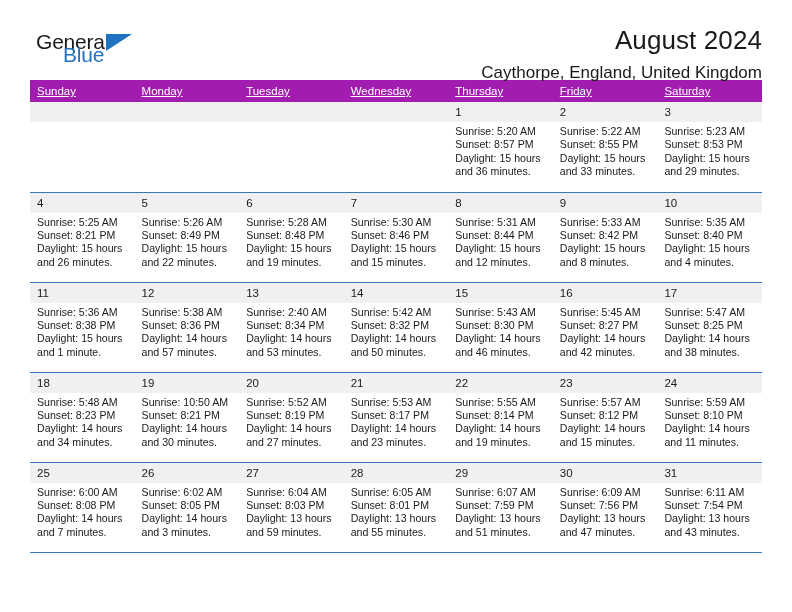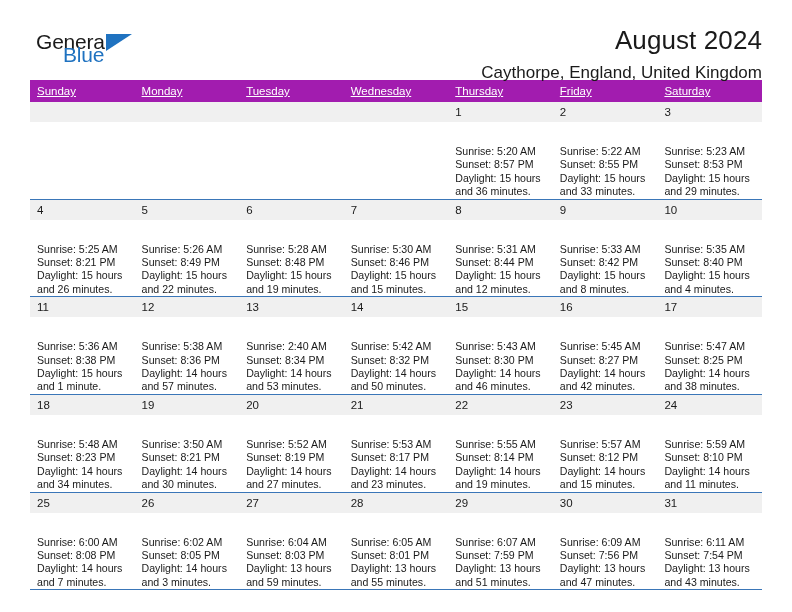--- a/index.html
+++ b/index.html
@@ -125,21 +125,20 @@
     padding: 4px 0 4px 7px;
     height: 20px;
     box-sizing: border-box;
     line-height: 12px;
   }
   .details {
     padding: 3px 6px 0 7px;
     font-size: 10.6px;
     line-height: 13.4px;
     color: #1a1a1a;
-    margin-top: 20px;
   }
   .details div {
     white-space: normal;
   }
   .details.blank {
     visibility: hidden;
   }
 </style>
 </head>
 <body>
@@ -379,21 +378,21 @@
           <div class="details">
             <div>Sunrise: 5:48 AM</div>
             <div>Sunset: 8:23 PM</div>
             <div>Daylight: 14 hours</div>
             <div>and 34 minutes.</div>
           </div>
         </td>
         <td>
           <span class="daynum">19</span>
           <div class="details">
-            <div>Sunrise: 3:50 AM</div>
+            <div>Sunrise: 10:50 AM</div>
             <div>Sunset: 8:21 PM</div>
             <div>Daylight: 14 hours</div>
             <div>and 30 minutes.</div>
           </div>
         </td>
         <td>
           <span class="daynum">20</span>
           <div class="details">
             <div>Sunrise: 5:52 AM</div>
             <div>Sunset: 8:19 PM</div>

